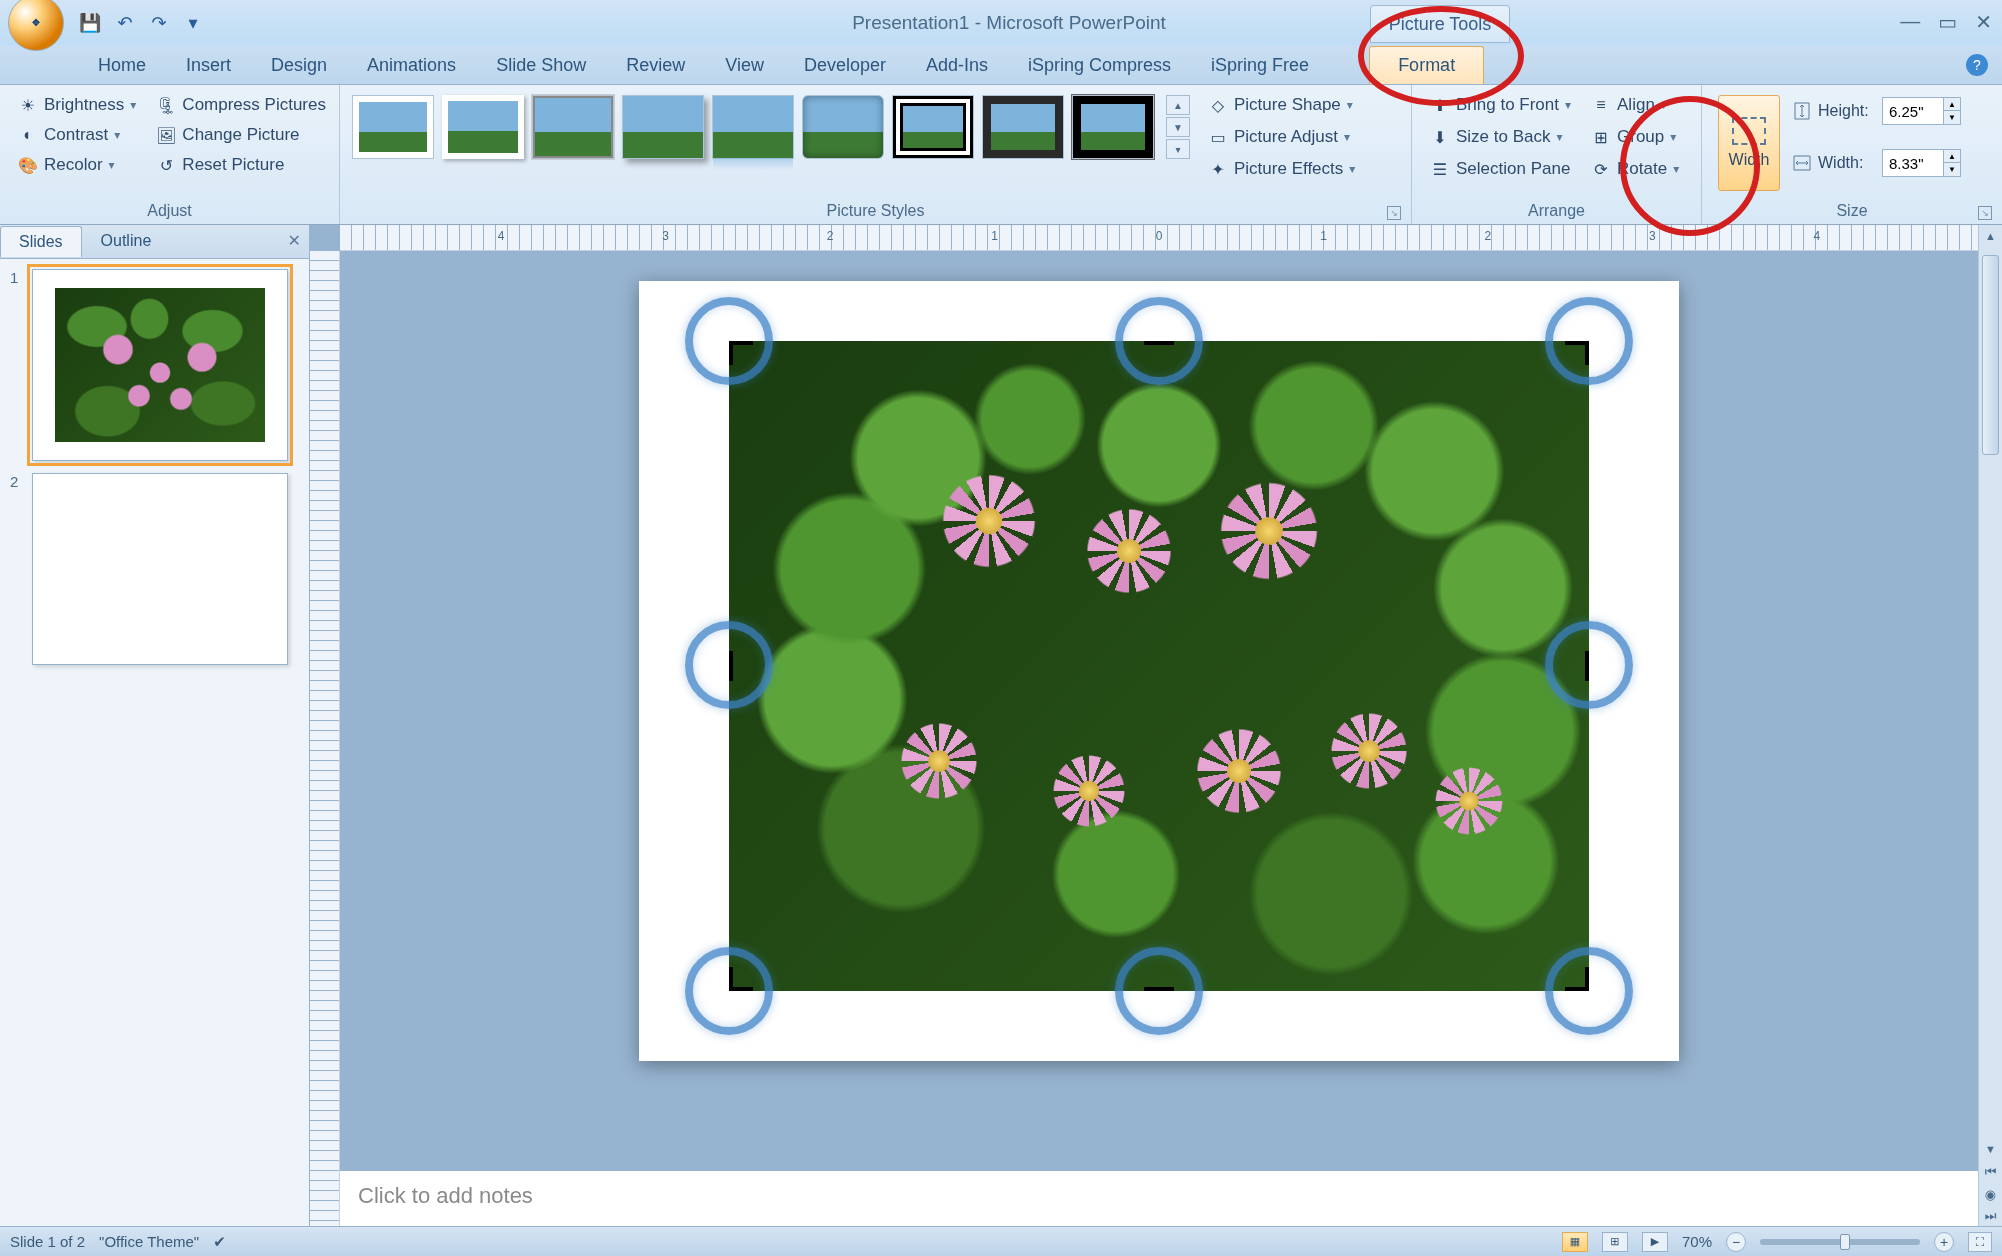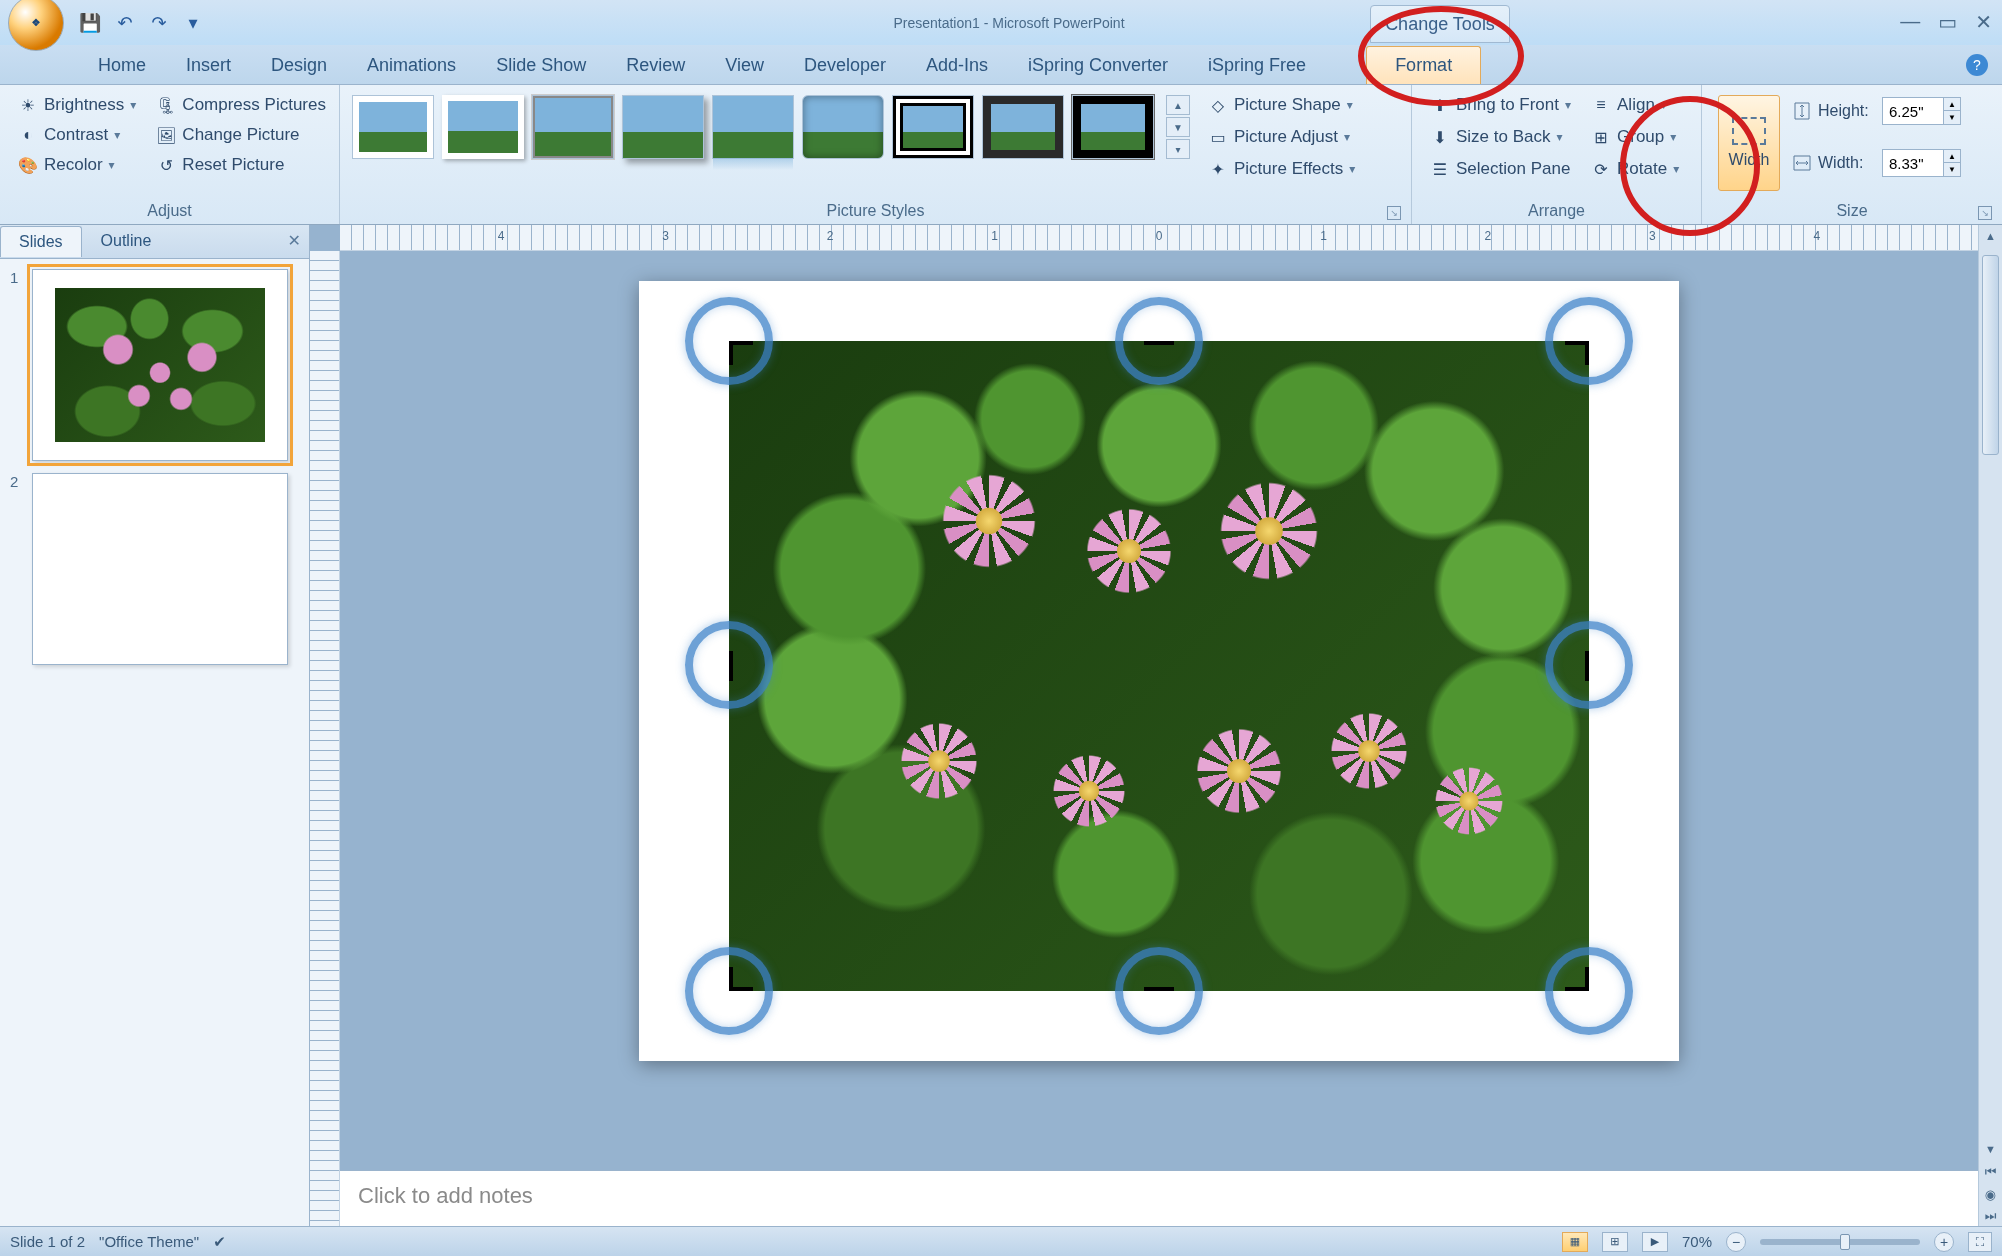--- a/index.html
+++ b/index.html
@@ -4,21 +4,21 @@
 <style>
 * { margin: 0; padding: 0; box-sizing: border-box; font-family: "Segoe UI", Tahoma, sans-serif; }
 body { background: #bcd3e9; overflow: hidden; width: 2002px; height: 1256px; }
 
 
 .titlebar { height: 45px; background: linear-gradient(to bottom, #d2e4f5, #beddf6); display: flex; align-items: center; position: relative; }
 .office-btn { width: 56px; height: 56px; margin: 4px 8px; position: relative; z-index: 5; }
 .office-circle { width: 56px; height: 56px; border-radius: 50%; background: radial-gradient(circle at 30% 30%, #fff, #ffd27e 30%, #d97a00 70%); border: 1px solid #9aaab8; display:flex; align-items:center; justify-content:center; font-size:10px; color:#1a477b; font-weight:bold;}
 .qat { display: flex; gap: 8px; align-items: center; margin-left: 6px; }
 .qat .qbtn { width: 26px; height: 26px; display: flex; align-items: center; justify-content: center; color: #2a5d9e; font-size: 18px; cursor: pointer; }
-.title-text { position: absolute; left: 0; right: 0; text-align: center; font-size: 14px; color: #4a6b8a; pointer-events: none; padding-left: 16px; }
+.title-text { position: absolute; left: 0; right: 0; text-align: center; font-size: 19px; color: #4a6b8a; pointer-events: none; padding-left: 16px; }
 .picture-tools-tab { position: absolute; left: 1370px; top: 5px; width: 140px; height: 38px; background: linear-gradient(to bottom, #e5f0fa, #d5e7f7); border: 1px solid #a0b9d2; border-radius: 4px 4px 0 0; display:flex; align-items:center; justify-content:center; color:#3a608a; font-size:18px;}
 .win-controls { position: absolute; right: 10px; top: 10px; display: flex; gap: 18px; color: #4a6b8a; font-size: 20px;}
 .win-controls span { cursor:pointer; }
 .help-btn { position:absolute; right: 14px; top: 54px; width: 22px; height: 22px; border-radius: 50%; background: #3d89d4; color:white; font-size:14px; display:flex; align-items:center; justify-content:center; cursor:pointer;}
 
 
 .tabs { height: 40px; background: linear-gradient(to bottom, #c9def2, #bdd6ec); display: flex; align-items: flex-end; padding-left: 78px; gap: 0; border-bottom: 1px solid #9ab3cc;}
 .tab { padding: 8px 20px 8px 20px; font-size: 18px; color: #2d567f; cursor: pointer; margin-top: 36px; }
 .format-tab-wrap { position: relative; margin-left: 40px;}
 .format-tab { padding: 8px 28px; font-size: 18px; color: #2d567f; background: linear-gradient(to bottom, #fff2df, #ffe3bb); border: 1px solid #e3aa5a; border-bottom: none; border-radius: 3px 3px 0 0;}
@@ -173,39 +173,39 @@
   <div class="office-btn">
       <div class="office-circle">❖</div>
     </div>
   <div class="qat">
     <div class="qbtn">💾</div>
     <div class="qbtn">↶</div>
     <div class="qbtn">↷</div>
     <div class="qbtn">▾</div>
   </div>
   <div class="title-text">Presentation1 - Microsoft PowerPoint</div>
-  <div class="picture-tools-tab">Change Tools</div>
+  <div class="picture-tools-tab">Picture Tools</div>
   <div class="win-controls">
     <span>—</span>
     <span>▭</span>
     <span>✕</span>
   </div>
 </div>
 
 <div class="tabs">
   <div class="tab">Home</div>
   <div class="tab">Insert</div>
   <div class="tab">Design</div>
   <div class="tab">Animations</div>
   <div class="tab">Slide Show</div>
   <div class="tab">Review</div>
   <div class="tab">View</div>
   <div class="tab">Developer</div>
   <div class="tab">Add-Ins</div>
-  <div class="tab">iSpring Converter</div>
+  <div class="tab">iSpring Compress</div>
   <div class="tab">iSpring Free</div>
   <div class="format-tab-wrap">
     <div class="format-tab">Format</div>
   </div>
 </div>
 <div class="help-btn">?</div>
 
 <div class="ribbon">
 
   <div class="group" style="width:340px">

